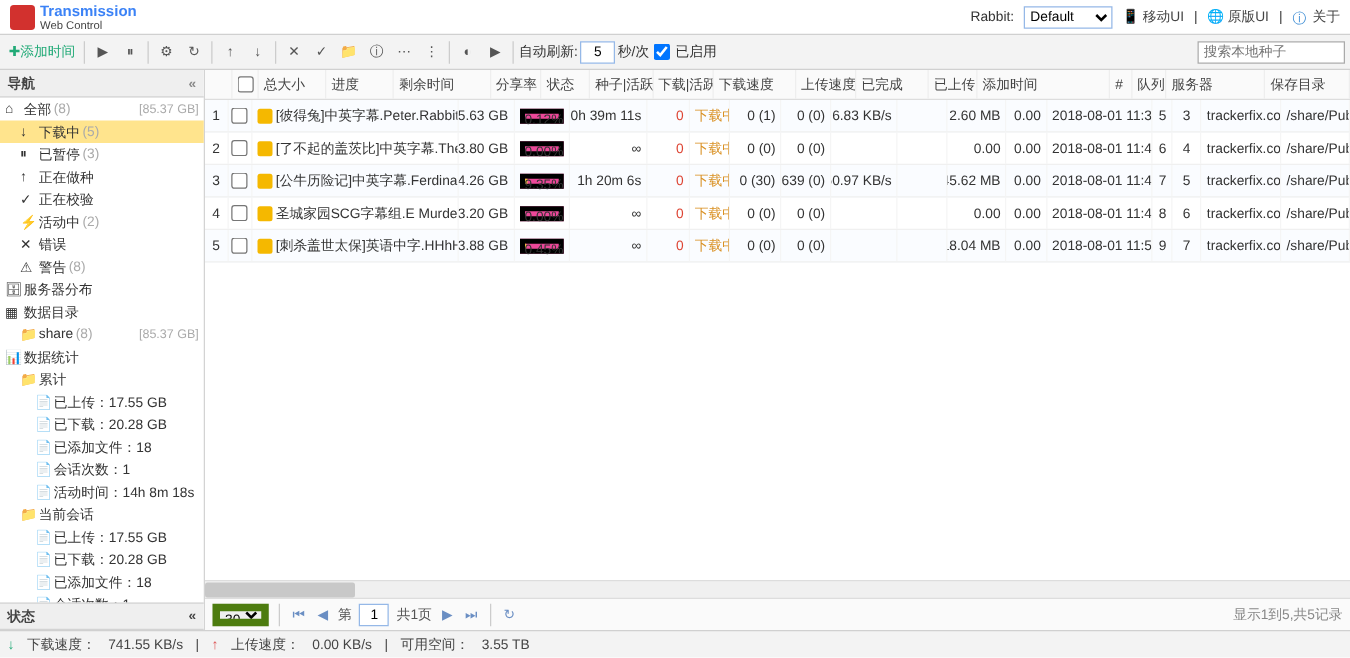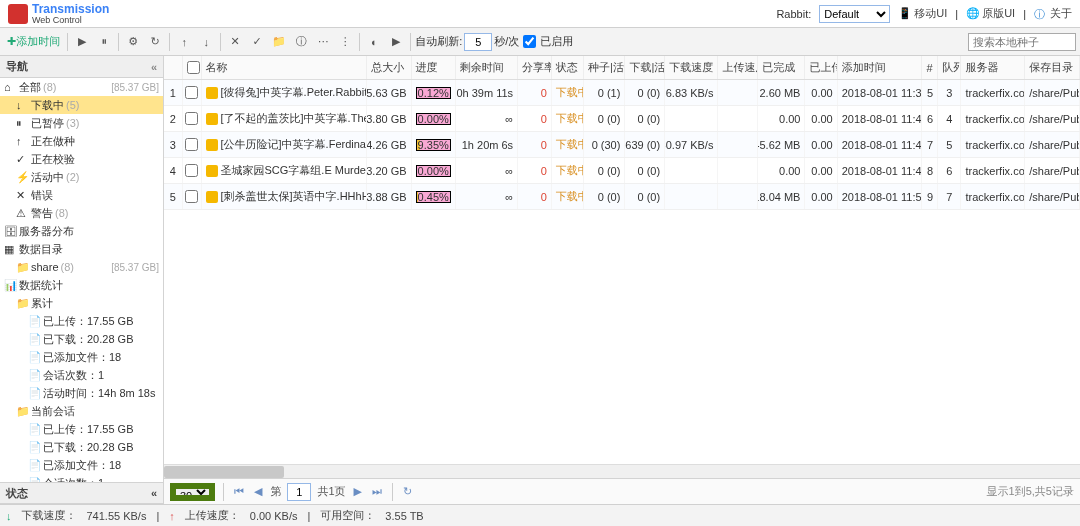--- a/index.html
+++ b/index.html
@@ -11,21 +11,21 @@
 .logo-sub{color:#444;font-size:9px}
 .header-right{margin-left:auto;display:flex;align-items:center;gap:8px}
 .theme-sel{height:18px;width:71px;border:1px solid #95b8e7;background:#fff}
 .hbtn{display:flex;align-items:center;gap:2px;color:#444;cursor:pointer}
 .ico{width:14px;height:14px;display:inline-block}
 .toolbar{height:28px;display:flex;align-items:center;padding:0 4px;gap:2px;background:#f3f3f3;border-bottom:1px solid #d0d0d0}
 .tbtn{height:20px;min-width:20px;display:flex;align-items:center;justify-content:center;padding:0 3px;cursor:pointer;border-radius:2px;color:#555}
 .tsep{width:1px;height:18px;background:#ccc;margin:0 2px}
 .tinp{width:28px;height:18px;border:1px solid #95b8e7;text-align:center}
 .tchk{margin:0 2px}
-.search-box{margin-left:auto;width:108px;height:18px;border:1px solid #aaa;padding:0 4px;color:#999}
+.search-box{margin-left:auto;width:118px;height:18px;border:1px solid #aaa;padding:0 4px;color:#999}
 .main{flex:1;display:flex;overflow:hidden}
 .sidebar{width:164px;display:flex;flex-direction:column;border-right:1px solid #d3d3d3}
 .sb-hdr{height:22px;background:#efefef;border-bottom:1px solid #d3d3d3;display:flex;align-items:center;padding:0 6px;font-weight:bold;color:#444}
 .sb-hdr .collapse{margin-left:auto;color:#888}
 .sb-body{flex:1;overflow:auto}
 .tree-row{display:flex;align-items:center;height:18px;padding:0 4px;white-space:nowrap;color:#333}
 .tree-row.sel{background:#ffe48d}
 .tree-cnt{color:#aaa;margin-left:2px}
 .tree-size{margin-left:auto;color:#aaa;font-size:10px}
 .ind0{padding-left:4px}.ind1{padding-left:16px}.ind2{padding-left:28px}
@@ -33,21 +33,21 @@
 .content{flex:1;display:flex;flex-direction:column;overflow:hidden}
 .panel-hdr{height:22px;background:#efefef;border-bottom:1px solid #d3d3d3;display:flex;align-items:center;padding:0 6px;font-weight:bold;color:#444}
 .grid{flex:1;overflow:auto;position:relative}
 .ghdr{display:flex;height:24px;background:#fafafa;border-bottom:1px solid #ddd;position:sticky;top:0}
 .gcol{display:flex;align-items:center;padding:0 4px;border-right:1px solid #eee;color:#444;white-space:nowrap;overflow:hidden}
 .grow{display:flex;height:26px;border-bottom:1px solid #f0f0f0}
 .grow:nth-child(odd){background:#fafcff}
 .gcell{display:flex;align-items:center;padding:0 4px;border-right:1px solid #f5f5f5;overflow:hidden;white-space:nowrap;color:#333}
 .gcell.r{justify-content:flex-end}
 .gcell.c{justify-content:center}
-.prog{width:100%;height:12px;border:1px solid #000000;background:#f9a8d4;position:relative;font-size:9px}
+.prog{width:100%;height:12px;border:4px solid #000000;background:#ec4899;position:relative;font-size:9px}
 .prog-bar{position:absolute;left:0;top:0;bottom:0;background:#f5c338}
 .prog-txt{position:absolute;left:0;right:0;text-align:center;line-height:10px;color:#333}
 .status-dl{color:#d99022}
 .ratio-0{color:#d43}
 .warn-ico{width:12px;height:12px;background:#f5b800;border-radius:2px;margin-right:3px;flex-shrink:0}
 .pager{height:26px;border-top:1px solid #d3d3d3;display:flex;align-items:center;padding:0 6px;gap:6px;background:#fafafa;color:#555}
 .pager select{height:18px;border:6px solid #4d7c0f}
 .pager .pnum{width:24px;height:18px;border:1px solid #95b8e7;text-align:center}
 .pager .pbtn{color:#6a8ec3;cursor:pointer;padding:0 2px}
 .pager .pright{margin-left:auto;color:#888}
@@ -236,21 +236,20 @@
       </div>
  </div>
 
  <div class="content">
   <div class="grid">
    <div class="ghdr">
     <div class="gcol c-num"></div>
     <div class="gcol c-chk">
             <input type="checkbox" style="">
           </div>
-    <div class="gcol c-name">名称</div>
     <div class="gcol c-size r">总大小</div>
     <div class="gcol c-prog">进度</div>
     <div class="gcol c-rem r">剩余时间</div>
     <div class="gcol c-ratio r">分享率</div>
     <div class="gcol c-stat">状态</div>
     <div class="gcol c-seed r">种子|活跃</div>
     <div class="gcol c-peer r">下载|活跃</div>
     <div class="gcol c-dls r">下载速度</div>
     <div class="gcol c-uls r">上传速度</div>
     <div class="gcol c-done r">已完成</div>

